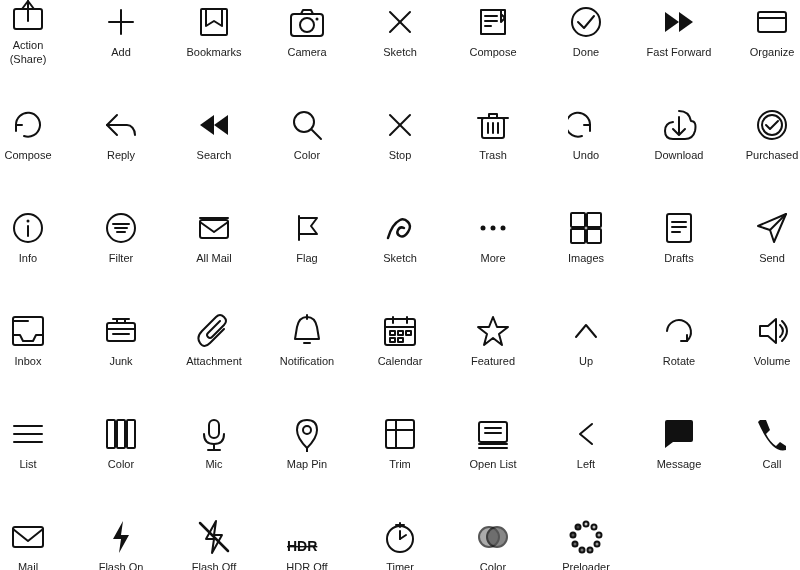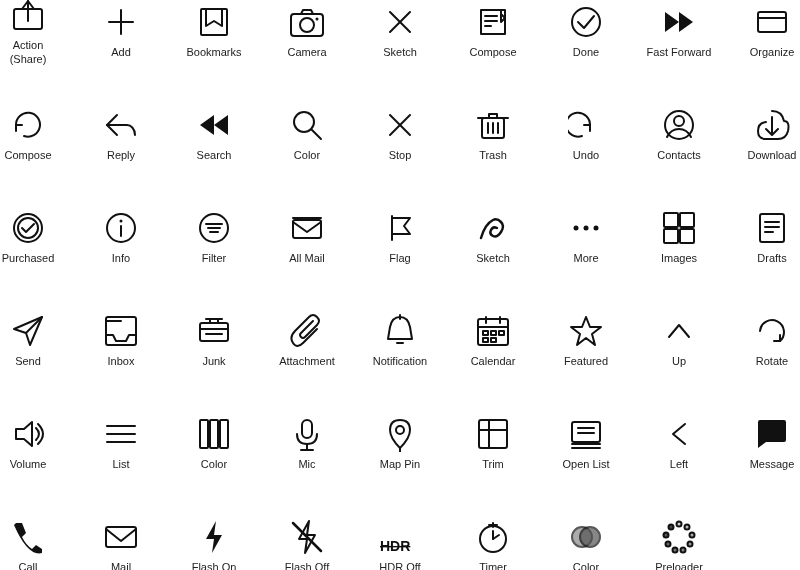--- a/index.html
+++ b/index.html
@@ -220,30 +220,20 @@
   <div class="icon-cell">
     <div class="icon-symbol">
       <svg viewBox="0 0 36 36">
           <path d="M22 18 A12 12 0 1 0 14 29"></path>
           <polyline points="22,24 22,18 16,18"></polyline>
         </svg>
     </div>
     <span class="icon-label">Undo</span>
   </div>
 
-  <div class="icon-cell">
-    <div class="icon-symbol">
-      <svg viewBox="0 0 36 36">
-          <circle cx="18" cy="18" r="14"></circle>
-          <circle cx="18" cy="14" r="5"></circle>
-          <path d="M6 30 Q10 22 18 22 Q26 22 30 30"></path>
-        </svg>
-    </div>
-    <span class="icon-label">Contacts</span>
-  </div>
 
   <div class="icon-cell">
     <div class="icon-symbol">
       <svg viewBox="0 0 36 36">
           <path d="M18 4 Q28 4 30 14 Q36 14 34 24 Q32 32 24 32 L12 32 Q4 32 4 24 Q4 16 12 15"></path>
           <line x1="18" y1="10" x2="18" y2="26"></line>
           <polyline points="12,22 18,28 24,22"></polyline>
         </svg>
     </div>
     <span class="icon-label">Download</span>

